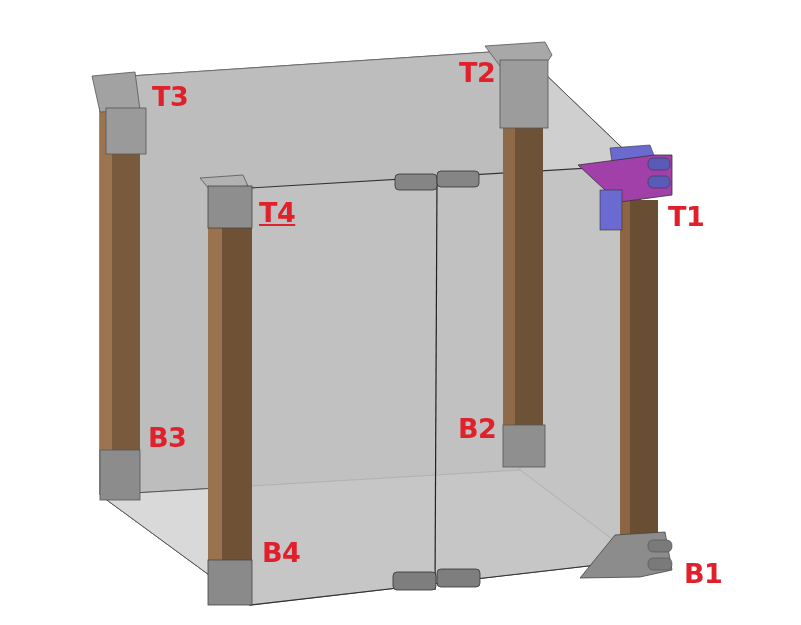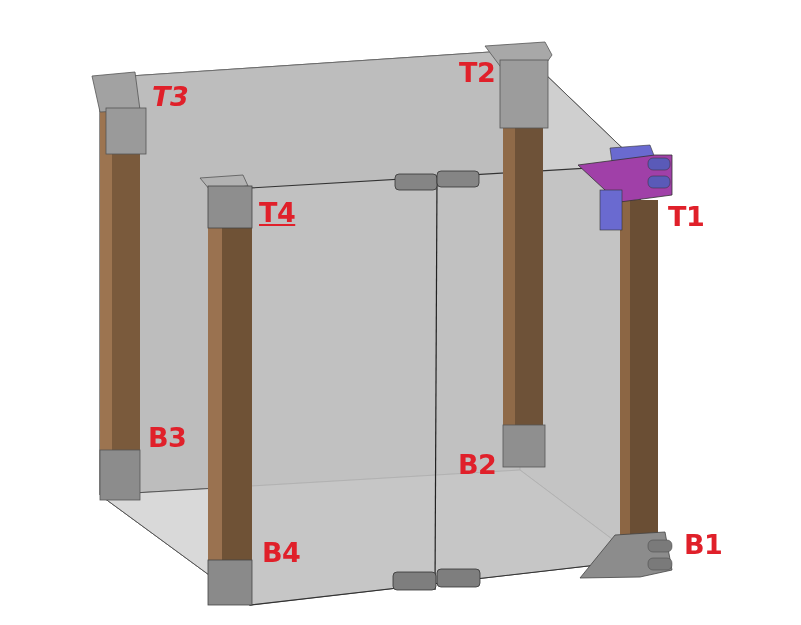--- a/index.html
+++ b/index.html
@@ -73,20 +73,20 @@
     <rect x="395" y="174" width="42" height="16" rx="4" fill="#858585" stroke="#333" stroke-width="0.8"></rect>
     <rect x="437" y="171" width="42" height="16" rx="4" fill="#858585" stroke="#333" stroke-width="0.8"></rect>
   </g>
 
   <g>
     <rect x="393" y="572" width="43" height="18" rx="4" fill="#7e7e7e" stroke="#333" stroke-width="0.8"></rect>
     <rect x="437" y="569" width="43" height="18" rx="4" fill="#7e7e7e" stroke="#333" stroke-width="0.8"></rect>
   </g>
 </svg>
 
-<div class="lbl" style="left:152px;top:83px;font-style:italic;">T3</div>
+<div class="lbl" style="left:152px;top:83px;">T3</div>
 <div class="lbl" style="left:459px;top:59px;">T2</div>
 <div class="lbl" style="left:259px;top:199px;text-decoration:underline;">T4</div>
 <div class="lbl" style="left:668px;top:203px;text-align:right;">T1</div>
 <div class="lbl" style="left:148px;top:424px;">B3</div>
-<div class="lbl" style="left:458px;top:415px;margin-top:36px;">B2</div>
+<div class="lbl" style="left:458px;top:415px;">B2</div>
 <div class="lbl" style="left:262px;top:539px;">B4</div>
-<div class="lbl" style="left:684px;top:531px;">B1</div>
+<div class="lbl" style="left:684px;top:560px;">B1</div>
 
 </body></html>

